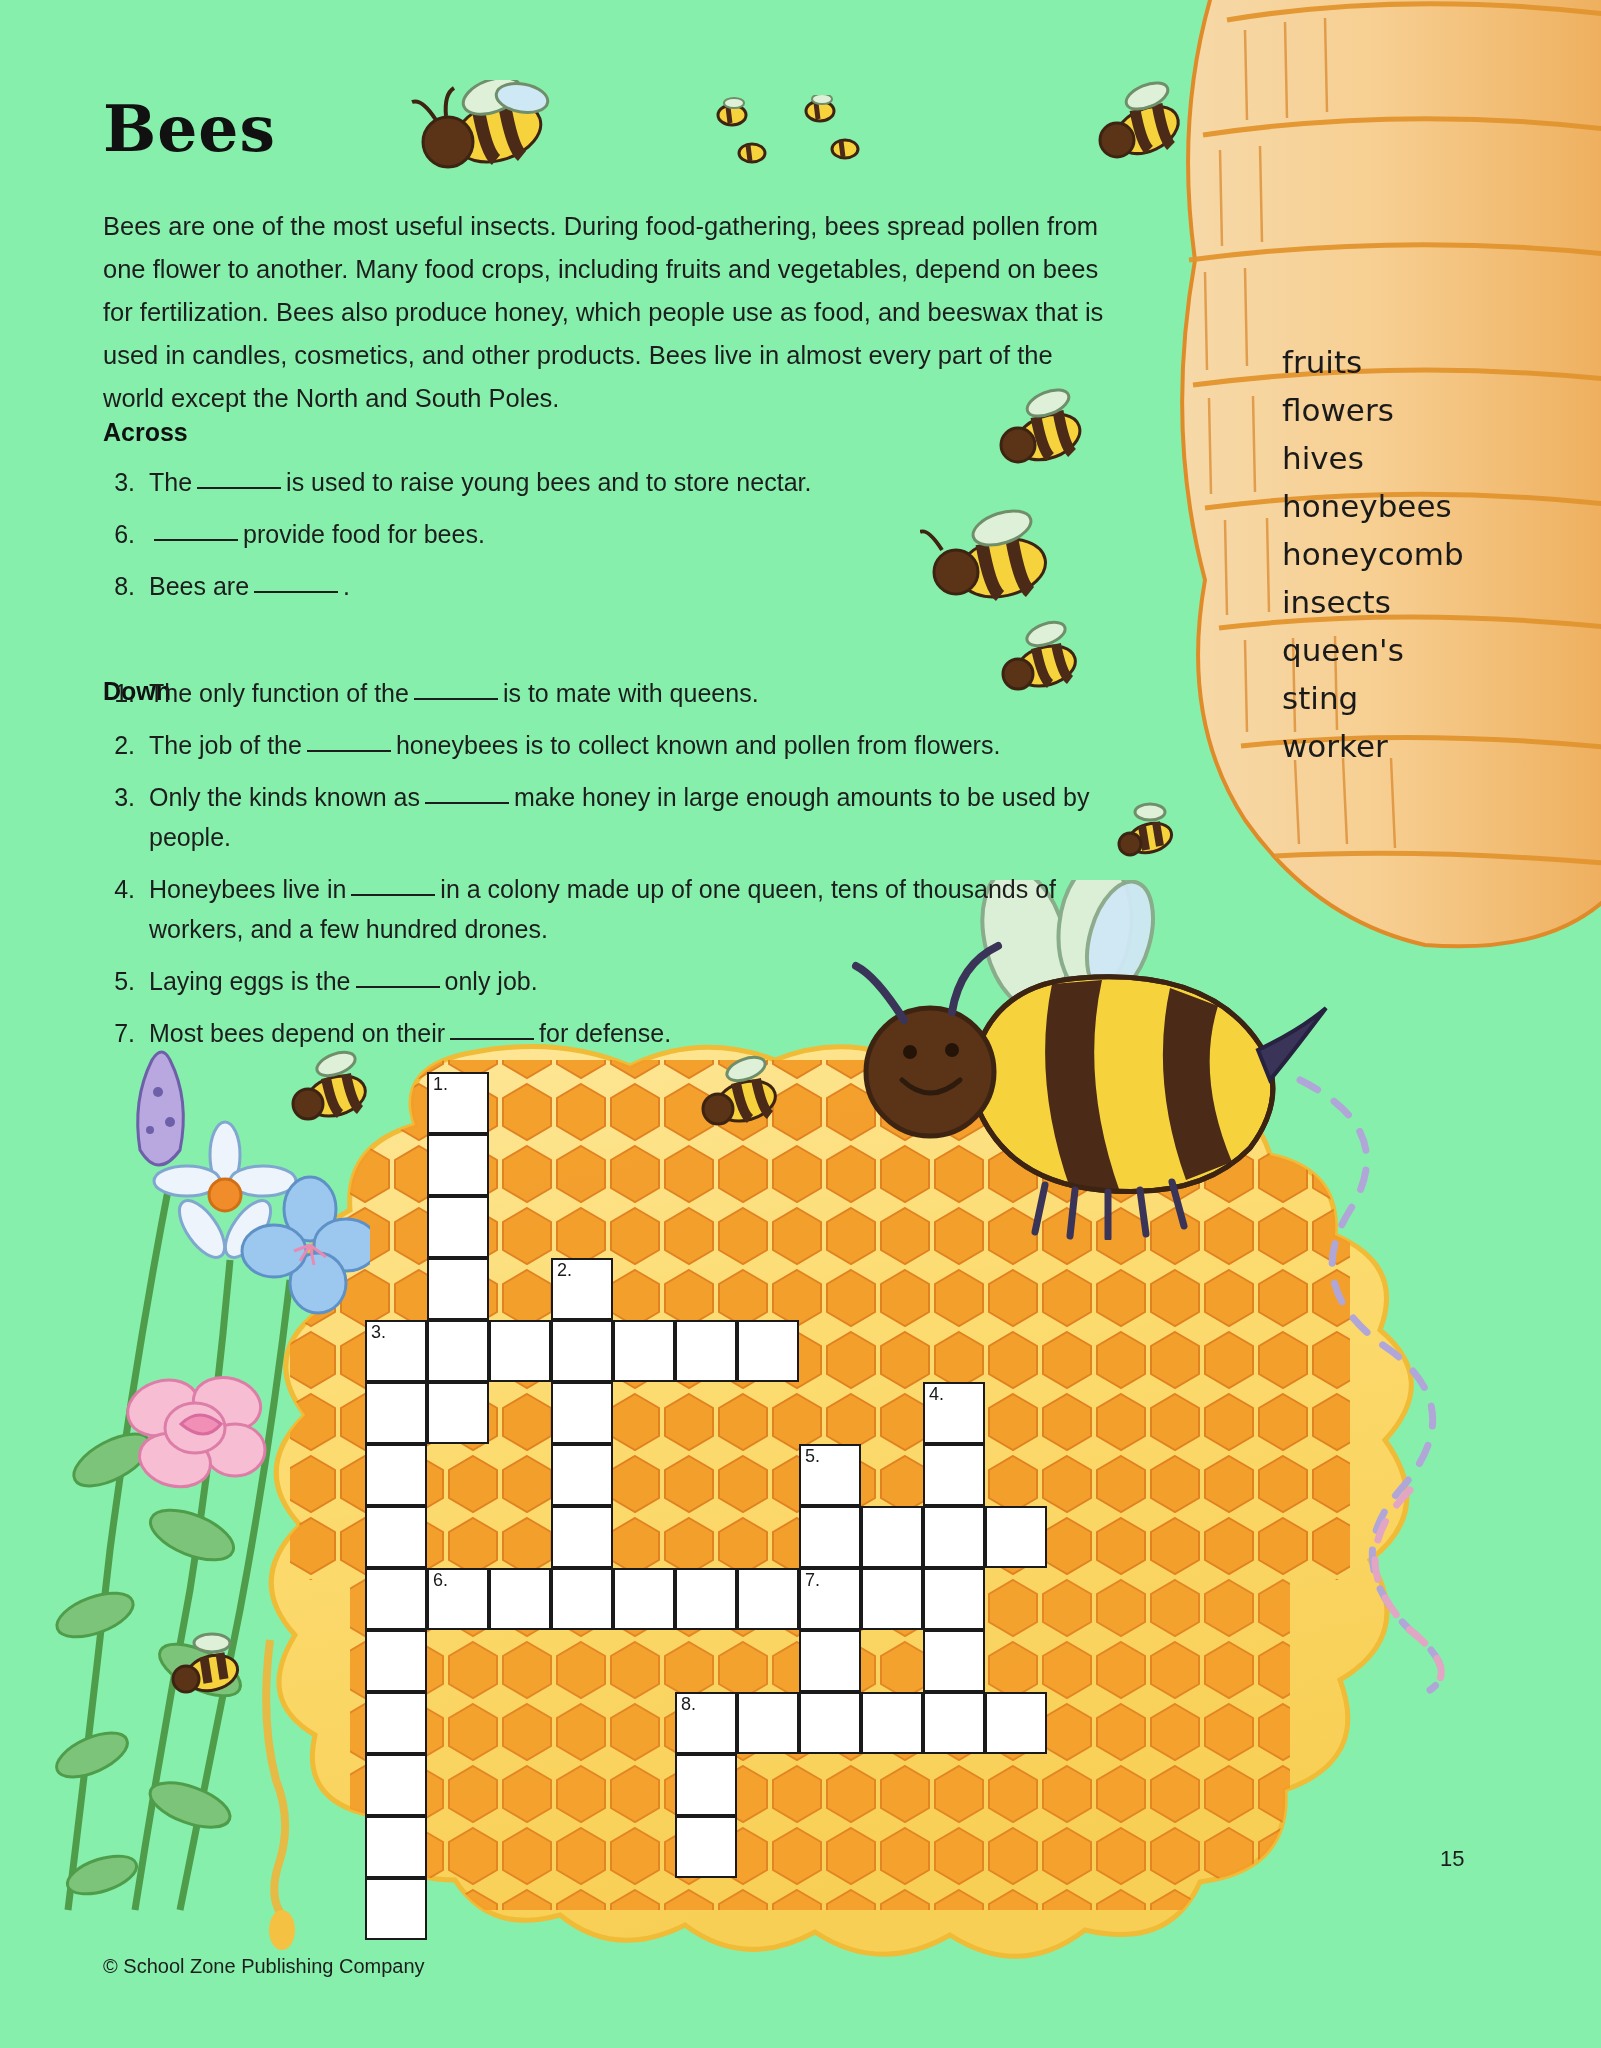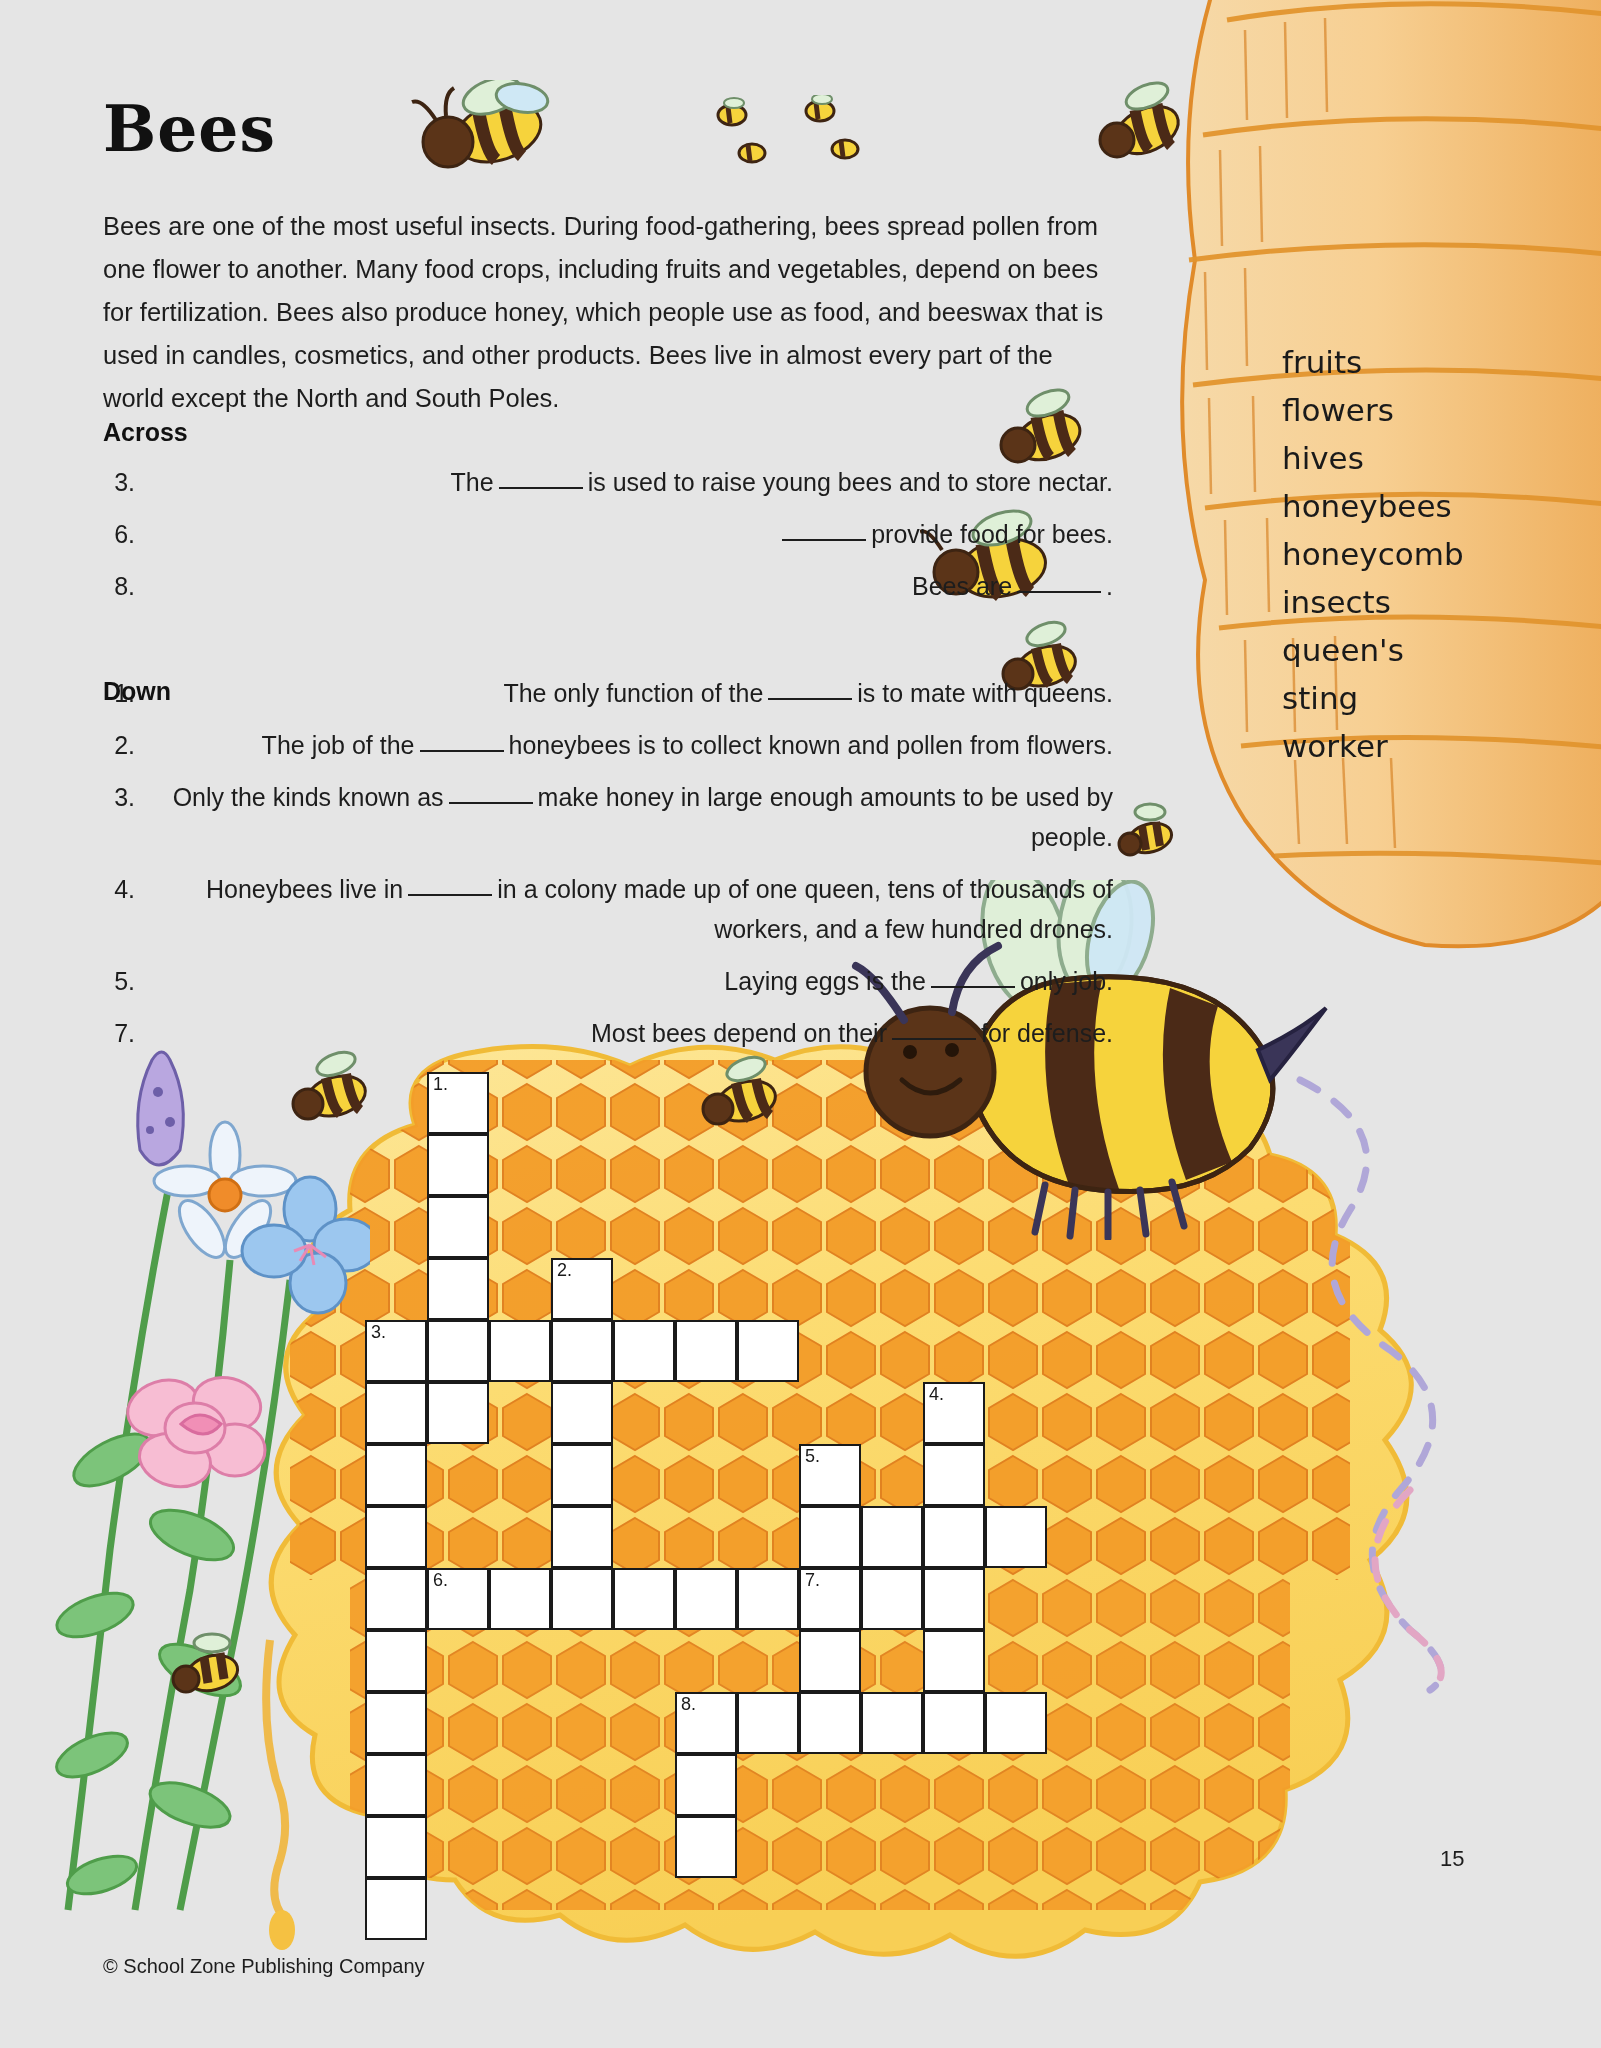--- a/index.html
+++ b/index.html
@@ -11,21 +11,21 @@
     width: 1601px;
     height: 2048px;
     position: relative;
     overflow: hidden;
     font-family: "Liberation Sans", sans-serif;
     color: #1a1a1a;
   }
   .page {
     position: absolute;
     inset: 0;
-    background: #e5e5e5;
+    background: #86efac;
   }
 
   
   .title {
     position: absolute;
     left: 103px;
     top: 92px;
     font-family: "DejaVu Serif", serif;
     font-size: 63px;
     font-weight: 700;
@@ -65,21 +65,21 @@
     margin-bottom: 12px;
     color: #1d1d1d;
   }
   .clue .num {
     width: 46px;
     flex: 0 0 46px;
     text-align: right;
     padding-right: 14px;
     box-sizing: border-box;
   }
-  .clue .txt { flex: 1; text-align: right; }
+  .clue .txt { flex: 1; }
   .blank {
     display: inline-block;
     width: 84px;
     border-bottom: 2px solid #1d1d1d;
     margin: 0 5px;
     vertical-align: 2px;
   }
 
   
   .wordbank {

